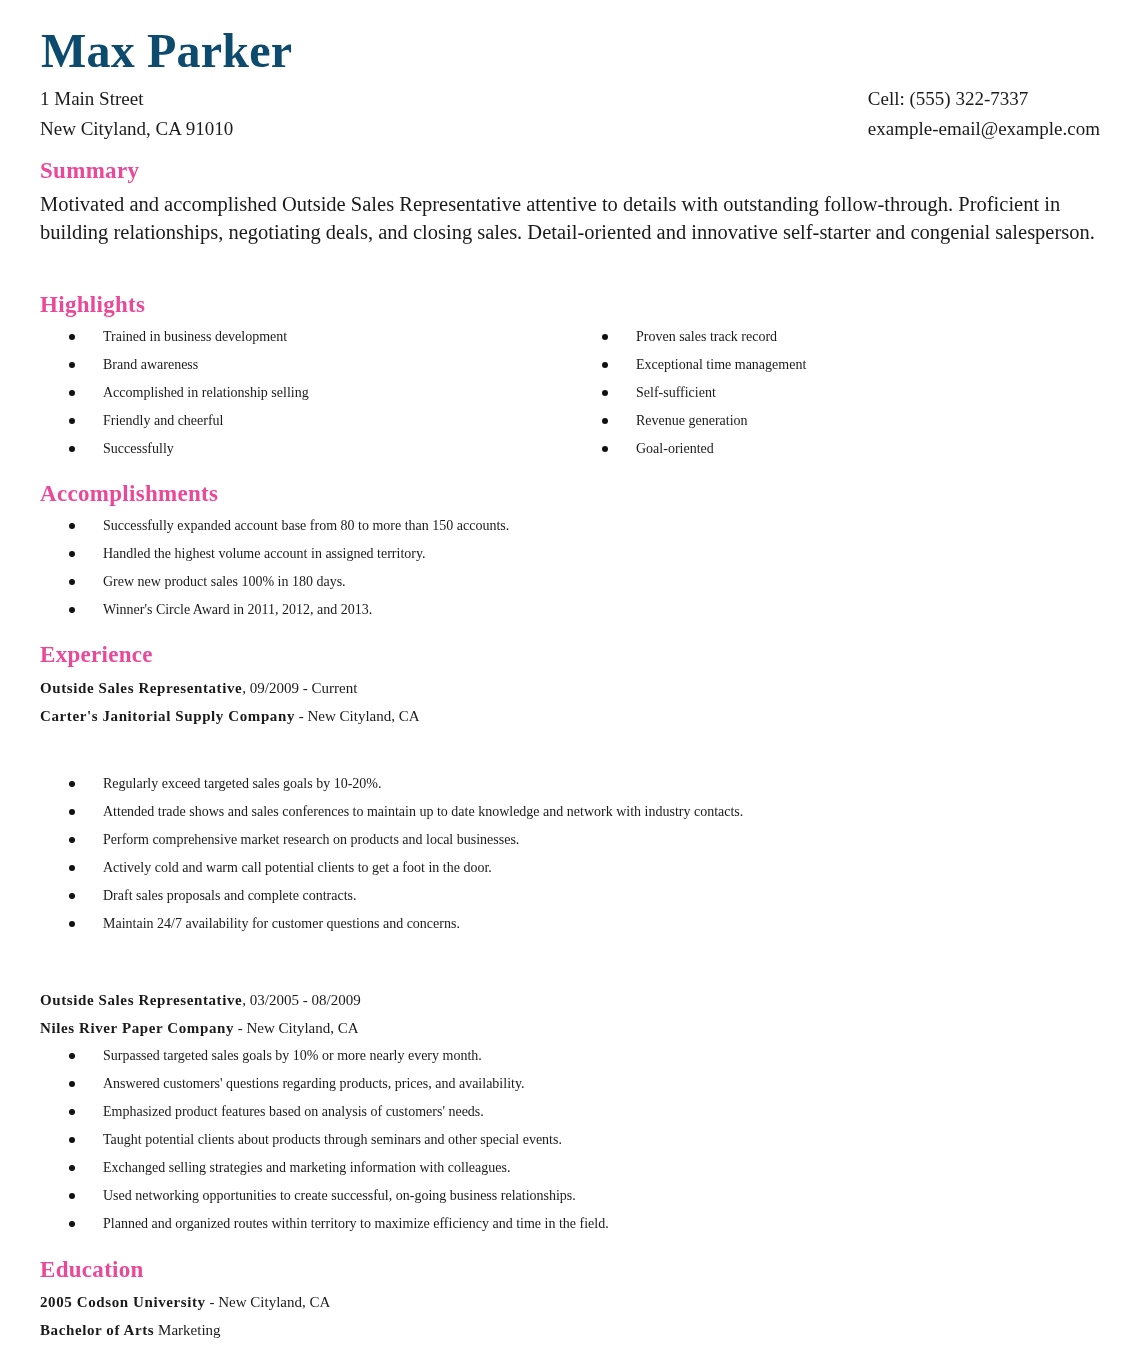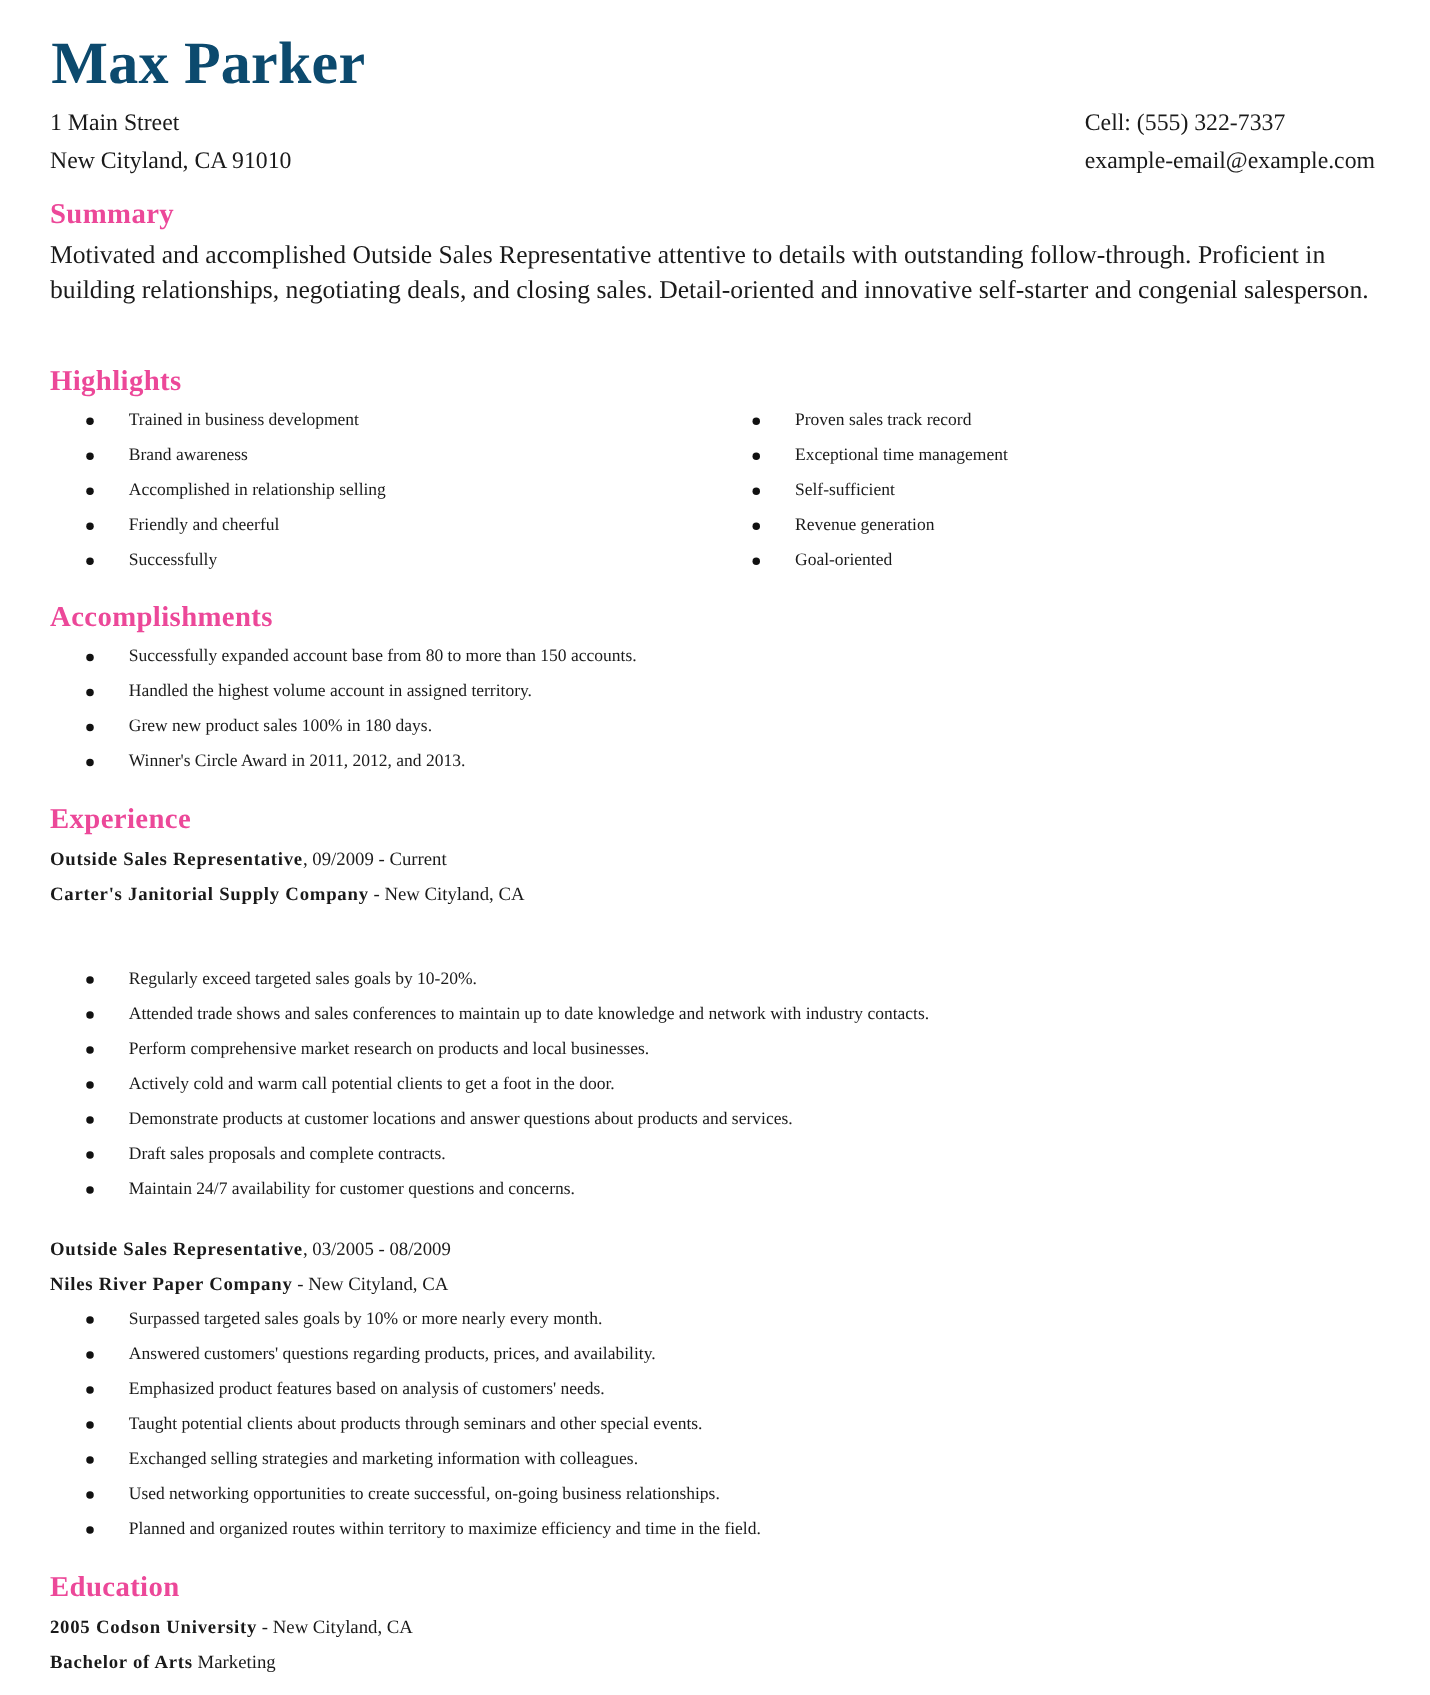--- a/index.html
+++ b/index.html
@@ -77,21 +77,20 @@
     <span class="b">Outside Sales Representative</span><span>, 09/2009 - Current</span>
   </div>
   <div class="job-line" style="top:702px">
     <span class="b">Carter's Janitorial Supply Company</span><span> - New Cityland, CA</span>
   </div>
   <ul class="blist" style="top:730px; left:0; width:1062px;margin-top:40px;">
     <li>Regularly exceed targeted sales goals by 10-20%.</li>
     <li>Attended trade shows and sales conferences to maintain up to date knowledge and network with industry contacts.</li>
     <li>Perform comprehensive market research on products and local businesses.</li>
     <li>Actively cold and warm call potential clients to get a foot in the door.</li>
-    <li>Demonstrate products at customer locations and answer questions about products and services.</li>
     <li>Draft sales proposals and complete contracts.</li>
     <li>Maintain 24/7 availability for customer questions and concerns.</li>
   </ul>
 
   <div class="job-line" style="top:986px">
     <span class="b">Outside Sales Representative</span><span>, 03/2005 - 08/2009</span>
   </div>
   <div class="job-line" style="top:1014px">
     <span class="b">Niles River Paper Company</span><span> - New Cityland, CA</span>
   </div>

